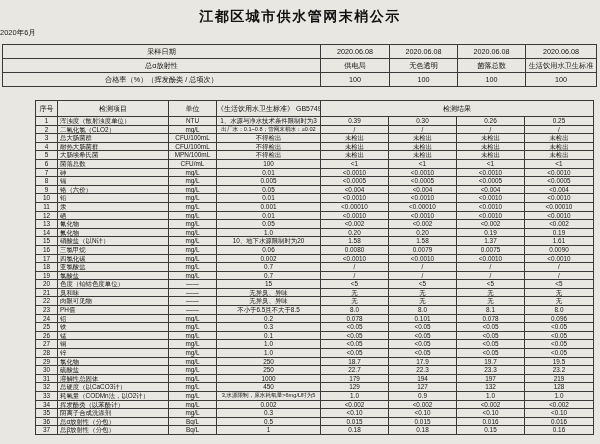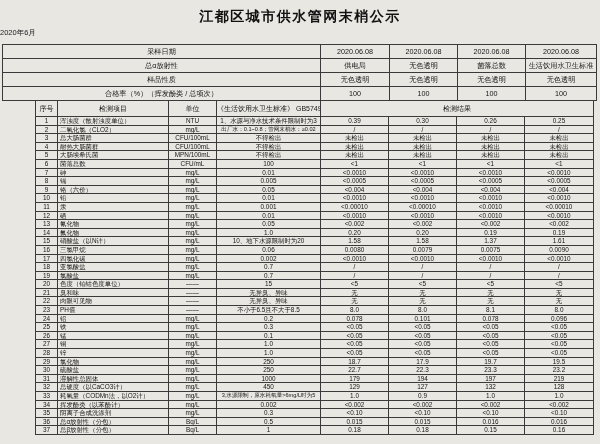--- a/index.html
+++ b/index.html
@@ -66,27 +66,20 @@
           <td>2020.06.08</td>
           <td>2020.06.08</td>
           <td>2020.06.08</td>
         </tr>
         <tr>
           <td>总α放射性</td>
           <td>供电局</td>
           <td>无色透明</td>
           <td>菌落总数</td>
           <td>生活饮用水卫生标准</td>
-        </tr>
-        <tr>
-          <td>样品性质</td>
-          <td>无色透明</td>
-          <td>无色透明</td>
-          <td>无色透明</td>
-          <td>无色透明</td>
         </tr>
         <tr>
           <td>合格率（%）（挥发酚类 / 总项次）</td>
           <td>100</td>
           <td>100</td>
           <td>100</td>
           <td>100</td>
         </tr>
       </tbody>
   </table>

